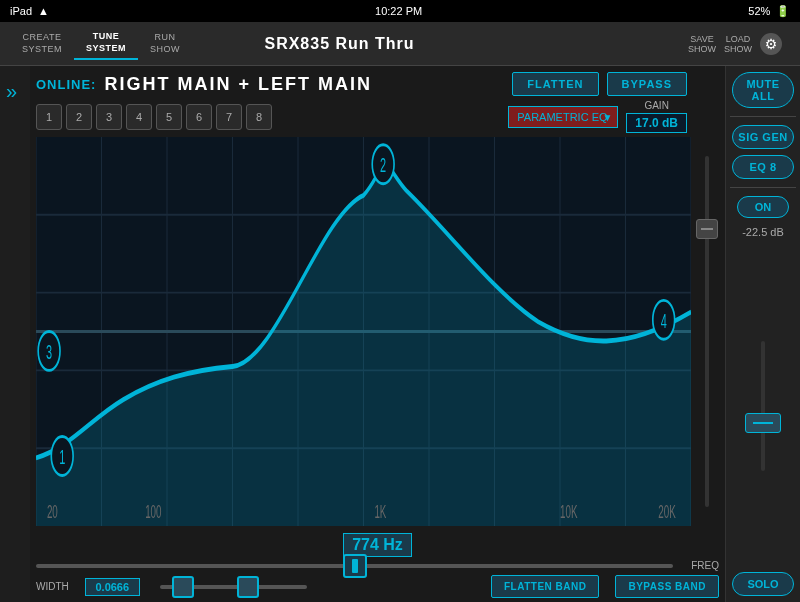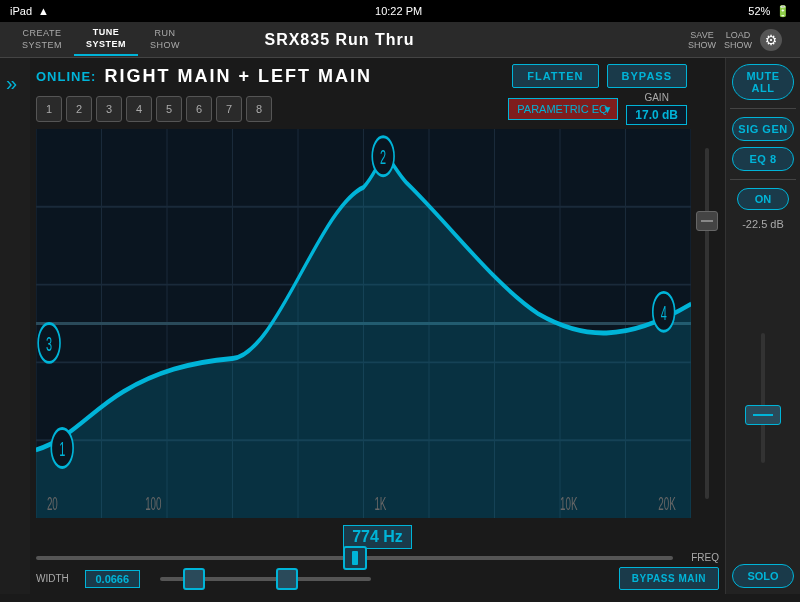--- a/index.html
+++ b/index.html
@@ -25,21 +25,21 @@
     }
     .status-left { display: flex; gap: 6px; align-items: center; }
     .status-right { display: flex; gap: 6px; align-items: center; }
 
     
     .top-nav {
       background: #2a2a2a;
       display: flex;
       align-items: center;
       padding: 0 10px;
-      height: 36px;
+      height: 44px;
       border-bottom: 1px solid #444;
     }
     .nav-item {
       text-align: center;
       padding: 4px 12px;
       font-size: 10px;
       color: #aaa;
       text-transform: uppercase;
       letter-spacing: 0.5px;
       cursor: pointer;
@@ -551,21 +551,22 @@
         <span class="width-label">WIDTH</span>
         <div class="width-value">0.0666</div>
 
         <div style="flex:1; height:4px; background:#555; border-radius:2px; position:relative; margin:0 4px;">
 
           <div style="position:absolute; left:16%; top:50%; transform:translate(-50%,-50%); width:22px; height:22px; background:#2a4a5a; border:2px solid #00b4d8; border-radius:3px; cursor:pointer;"></div>
 
           <div style="position:absolute; left:60%; top:50%; transform:translate(-50%,-50%); width:22px; height:22px; background:#2a4a5a; border:2px solid #00b4d8; border-radius:3px; cursor:pointer;"></div>
         </div>
         <div class="spacer"></div>
-        <button class="bypass-band-btn">BYPASS MAIN</button>
+        <button class="flatten-band-btn">FLATTEN BAND</button>
+        <button class="bypass-band-btn">BYPASS BAND</button>
       </div>
 
     </div>
   </div>
 
   <div class="right-sidebar">
     <button class="sidebar-btn mute">MUTE ALL</button>
     <div class="sidebar-divider"></div>
     <button class="sidebar-btn">SIG GEN</button>
     <button class="sidebar-btn">EQ 8</button>

